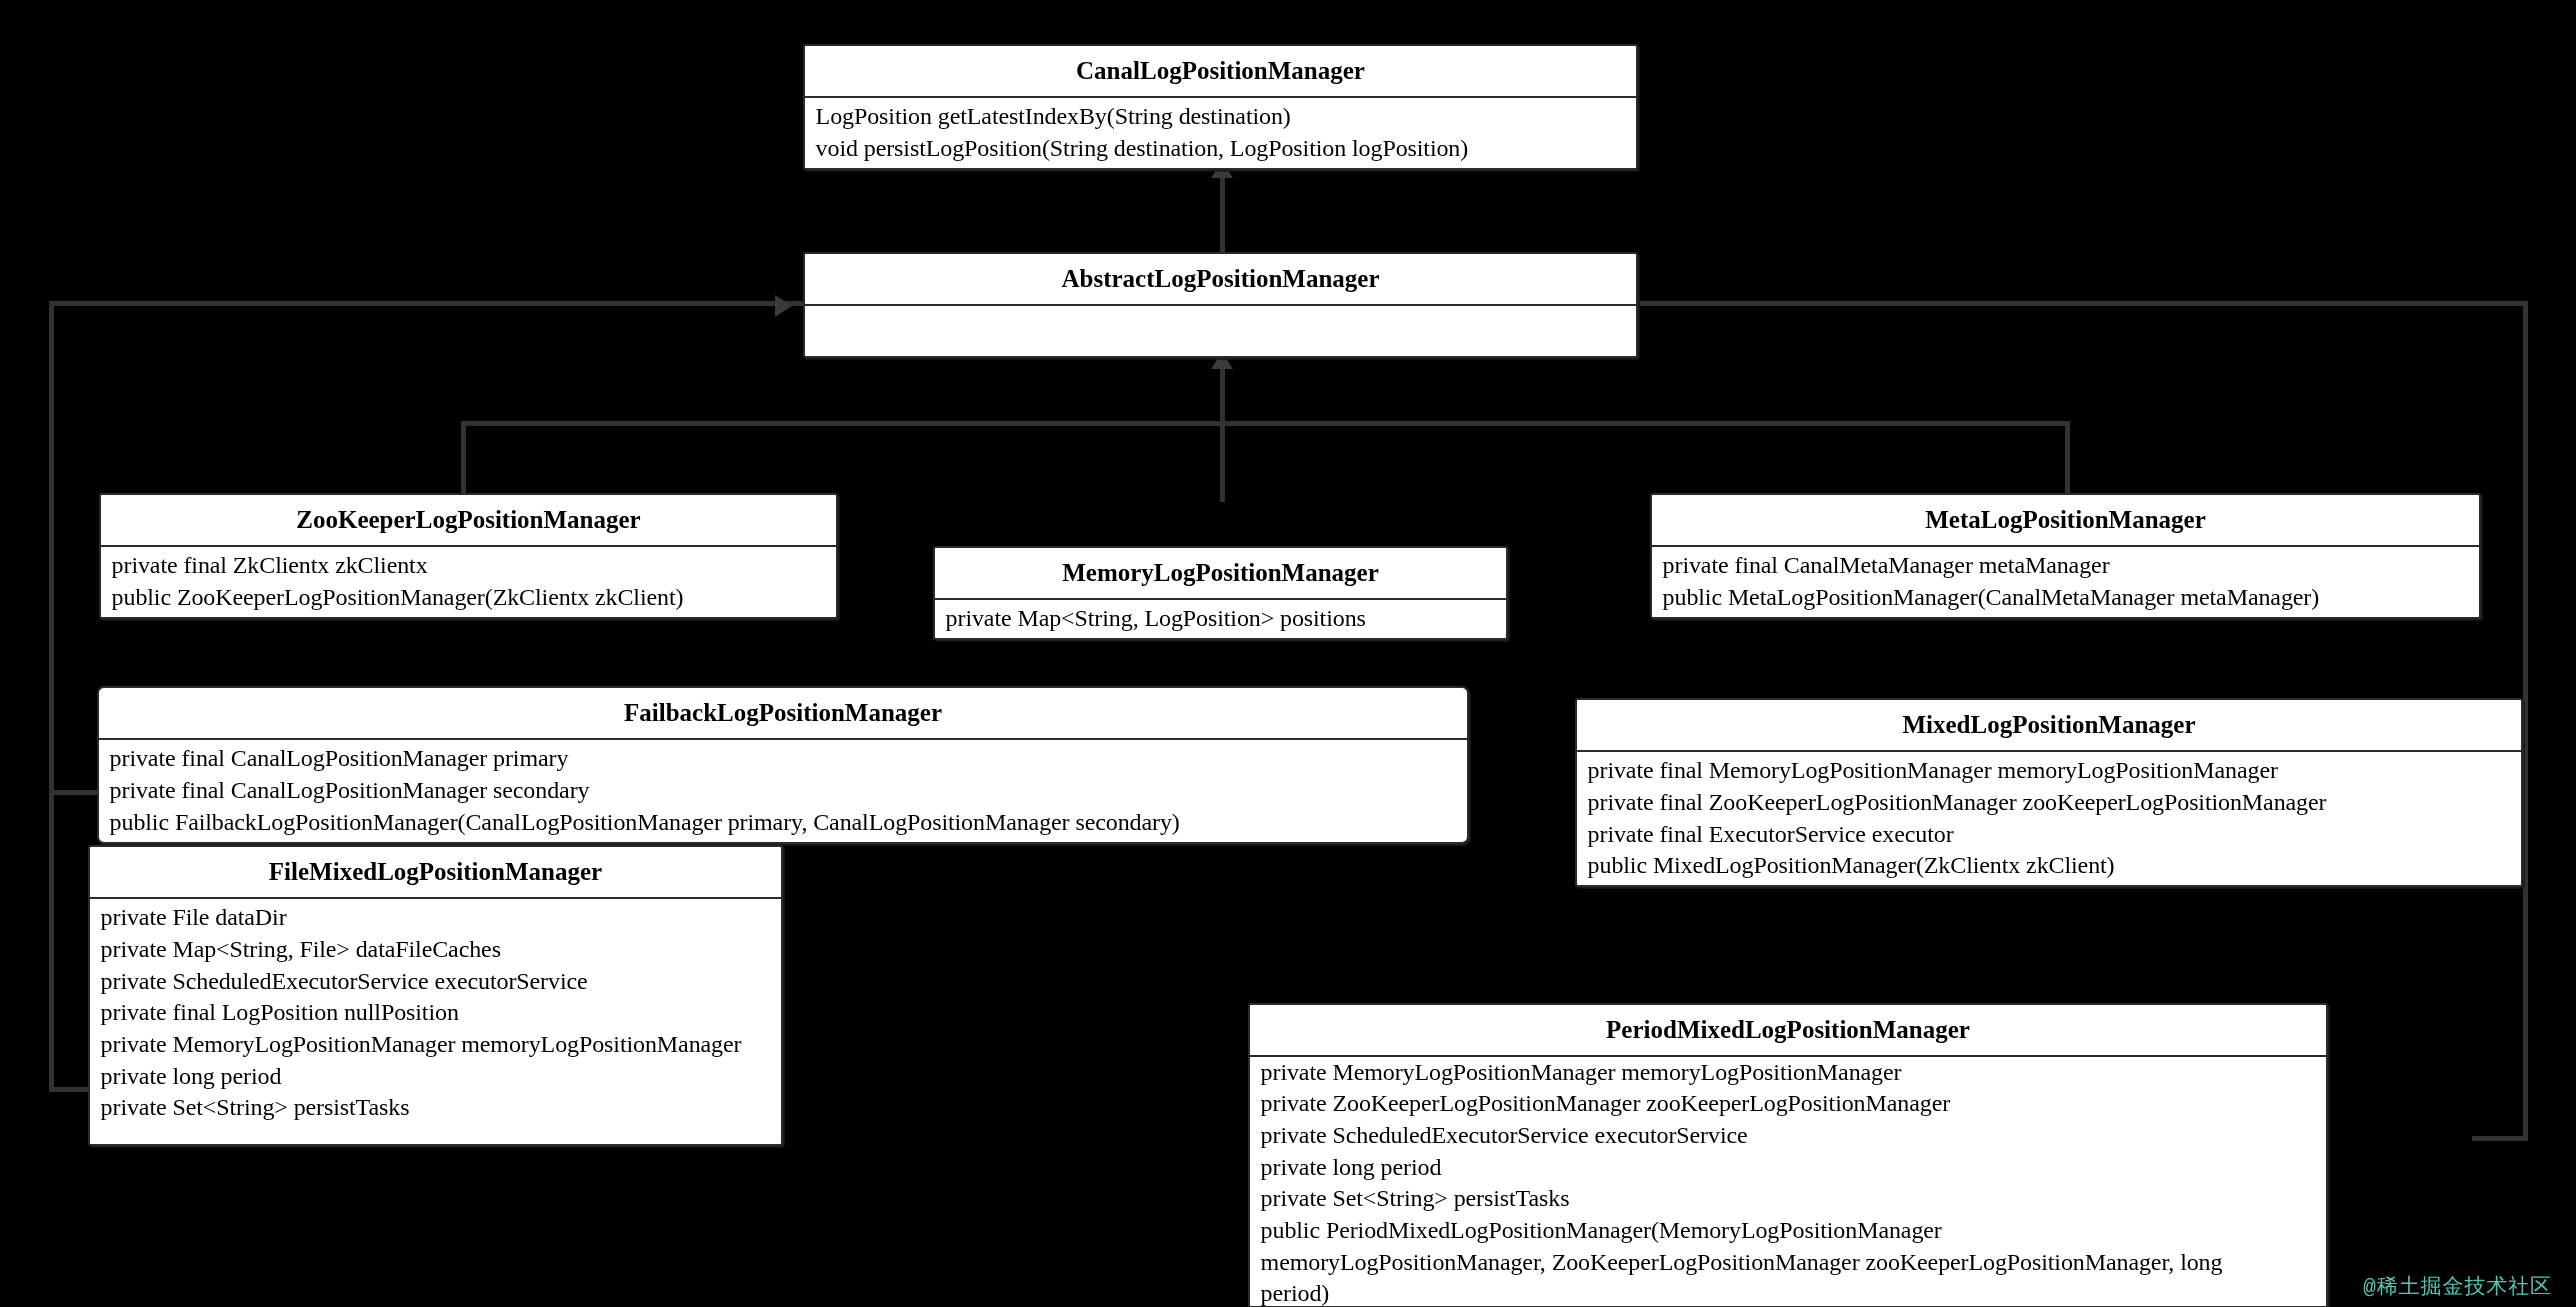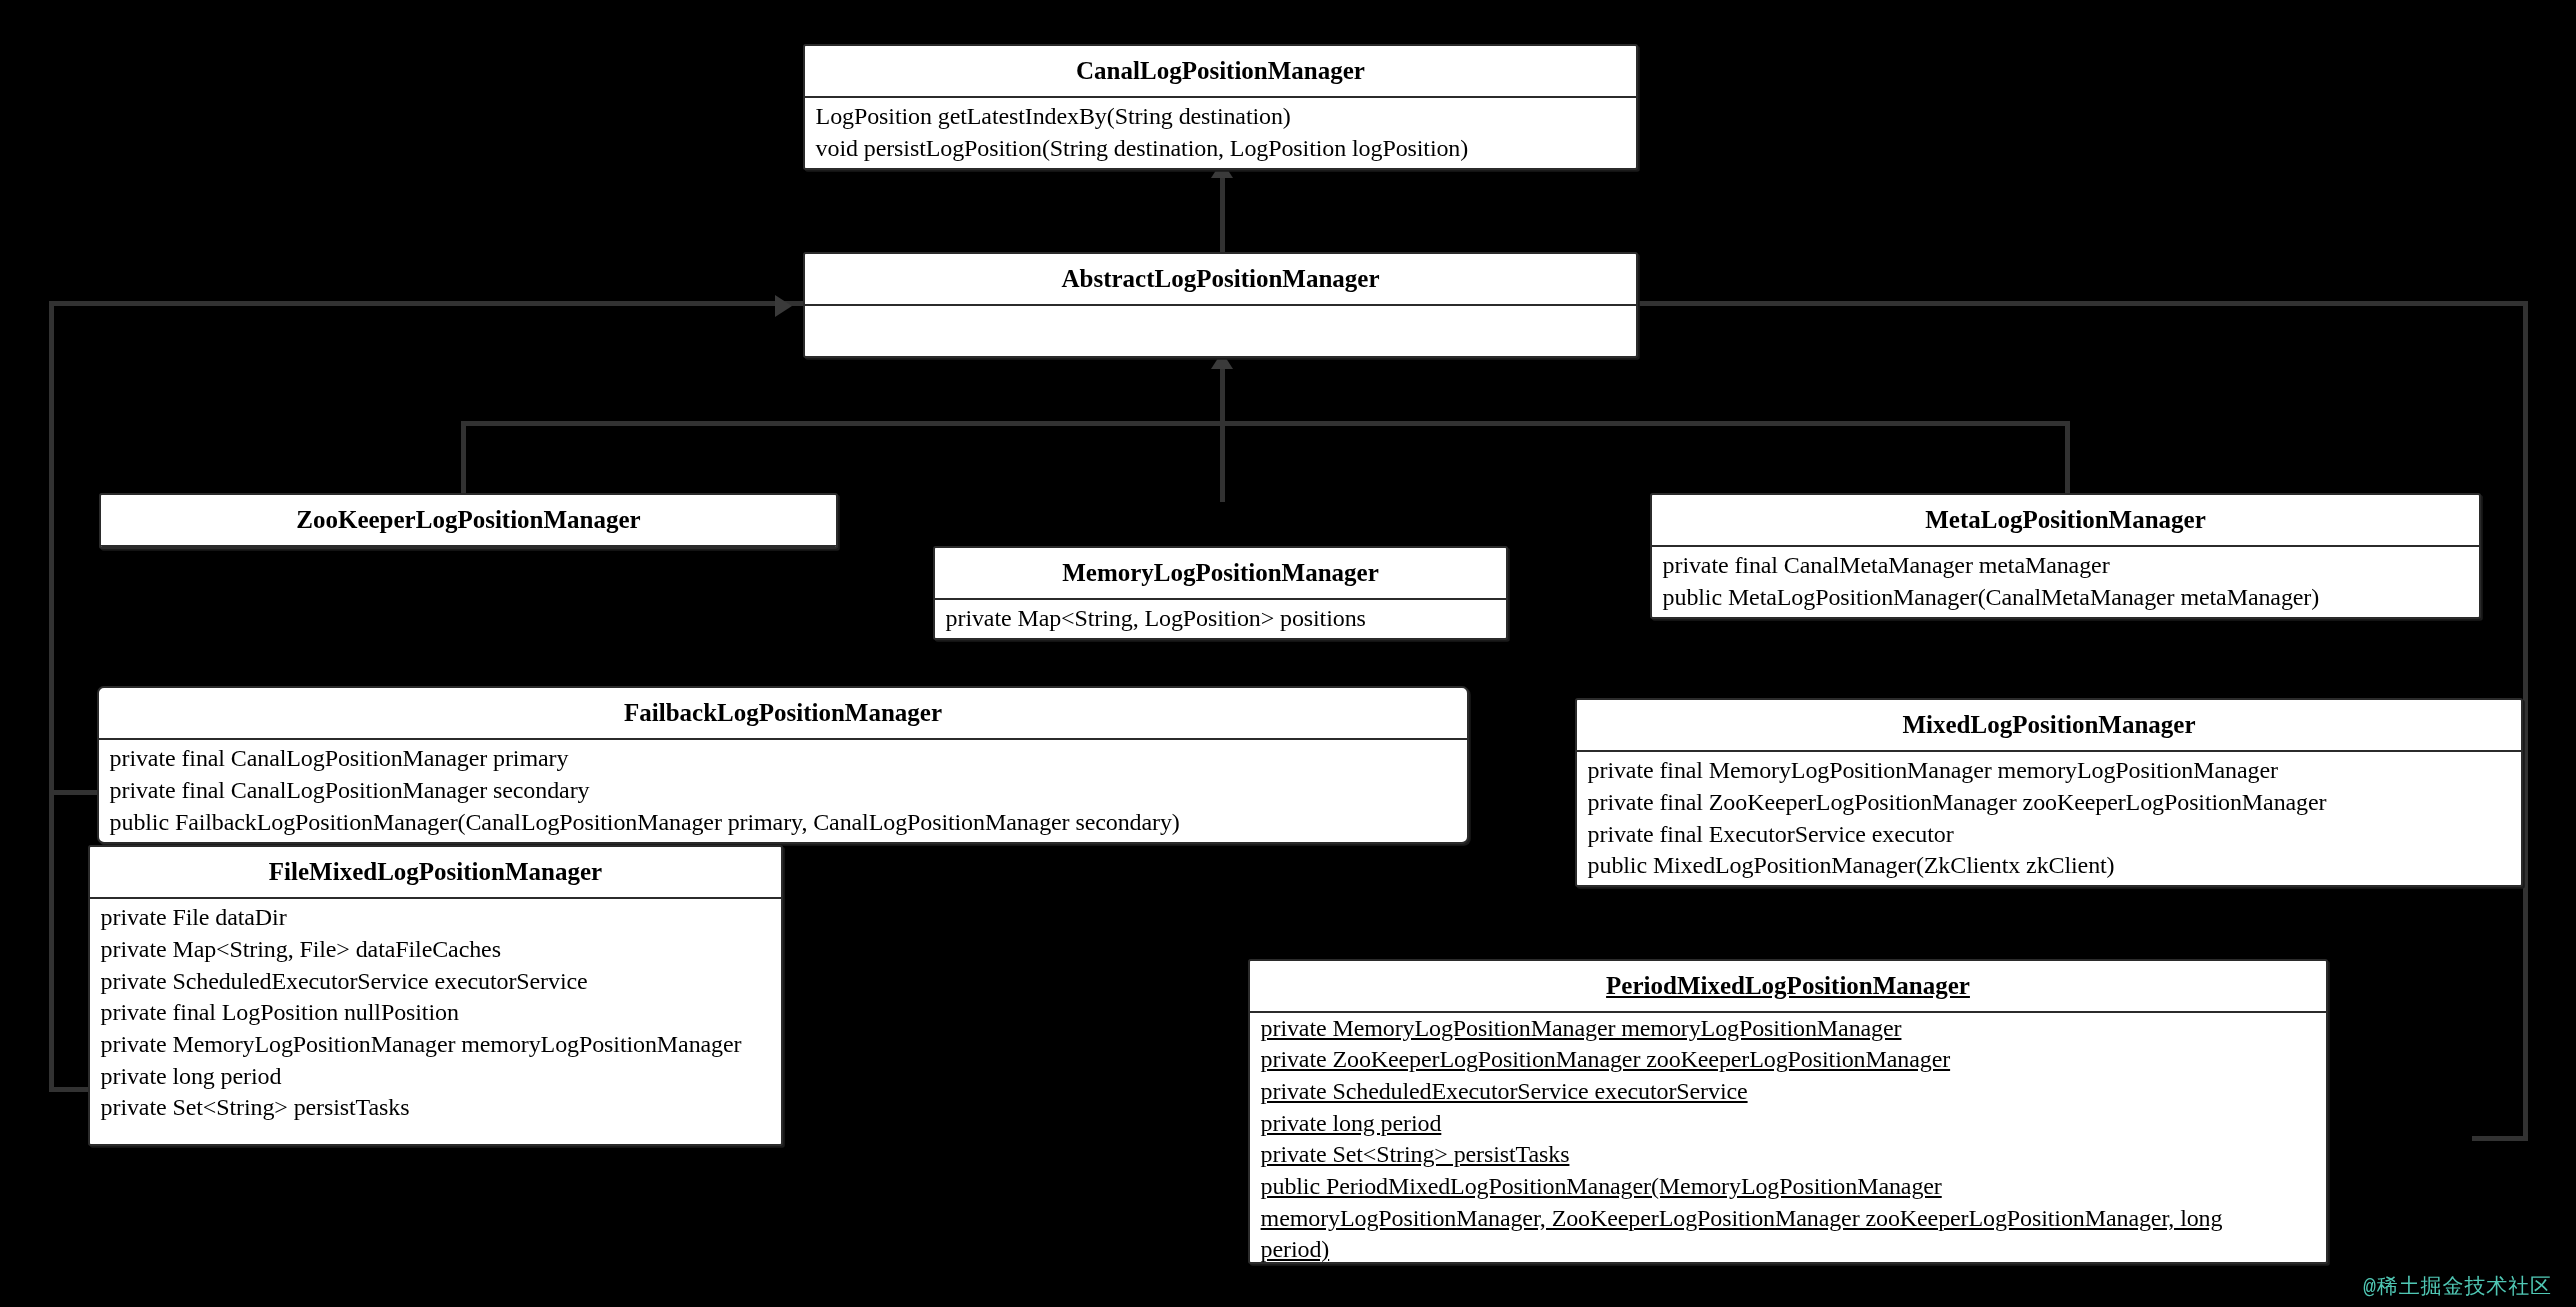--- a/index.html
+++ b/index.html
@@ -137,20 +137,24 @@
     </div>
   </div>
 
   <div class="uml-class" style="left:803px; top:252px; width:835px;">
     <div class="uml-title">AbstractLogPositionManager</div>
     <div class="uml-body empty"></div>
   </div>
 
   <div class="uml-class" style="left:99px; top:493px; width:739px;">
     <div class="uml-title">ZooKeeperLogPositionManager</div>
+    <div class="uml-body">
+      <div class="uml-member">private final ZkClientx zkClientx</div>
+      <div class="uml-member">public ZooKeeperLogPositionManager(ZkClientx zkClient)</div>
+    </div>
   </div>
 
   <div class="uml-class" style="left:933px; top:502px; width:575px;margin-top:44px;">
     <div class="uml-title">MemoryLogPositionManager</div>
     <div class="uml-body">
       <div class="uml-member">private Map&lt;String, LogPosition&gt; positions</div>
     </div>
   </div>
 
   <div class="uml-class" style="left:1650px; top:493px; width:831px;">
@@ -186,21 +190,21 @@
       <div class="uml-member">private File  dataDir</div>
       <div class="uml-member">private Map&lt;String, File&gt;   dataFileCaches</div>
       <div class="uml-member">private ScheduledExecutorService executorService</div>
       <div class="uml-member">private final LogPosition  nullPosition</div>
       <div class="uml-member">private MemoryLogPositionManager memoryLogPositionManager</div>
       <div class="uml-member">private long   period</div>
       <div class="uml-member">private Set&lt;String&gt;   persistTasks</div>
     </div>
   </div>
 
-  <div class="uml-class" style="left:1248px; top:959px; width:1080px; height:305px;text-decoration:underline;">
+  <div class="uml-class" style="left:1248px; top:1003px; width:1080px; height:305px;">
     <div class="uml-title">PeriodMixedLogPositionManager</div>
     <div class="uml-body" style="padding-top:0;">
       <div class="uml-member">private MemoryLogPositionManager   memoryLogPositionManager</div>
       <div class="uml-member">private ZooKeeperLogPositionManager zooKeeperLogPositionManager</div>
       <div class="uml-member">private ScheduledExecutorService   executorService</div>
       <div class="uml-member">private long period</div>
       <div class="uml-member">private Set&lt;String&gt; persistTasks</div>
       <div class="uml-member">public PeriodMixedLogPositionManager(MemoryLogPositionManager</div>
       <div class="uml-member">memoryLogPositionManager,        ZooKeeperLogPositionManager zooKeeperLogPositionManager, long</div>
       <div class="uml-member">period)</div>

